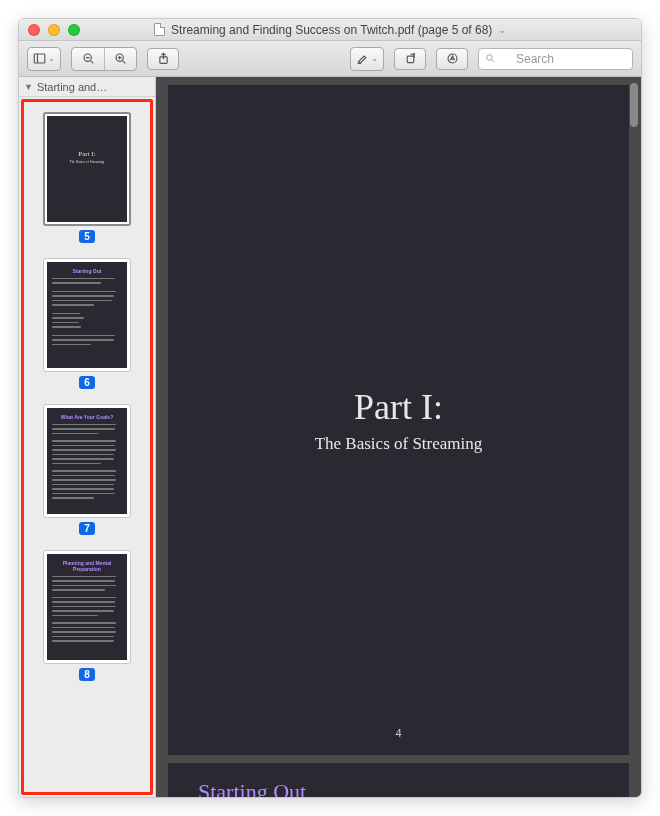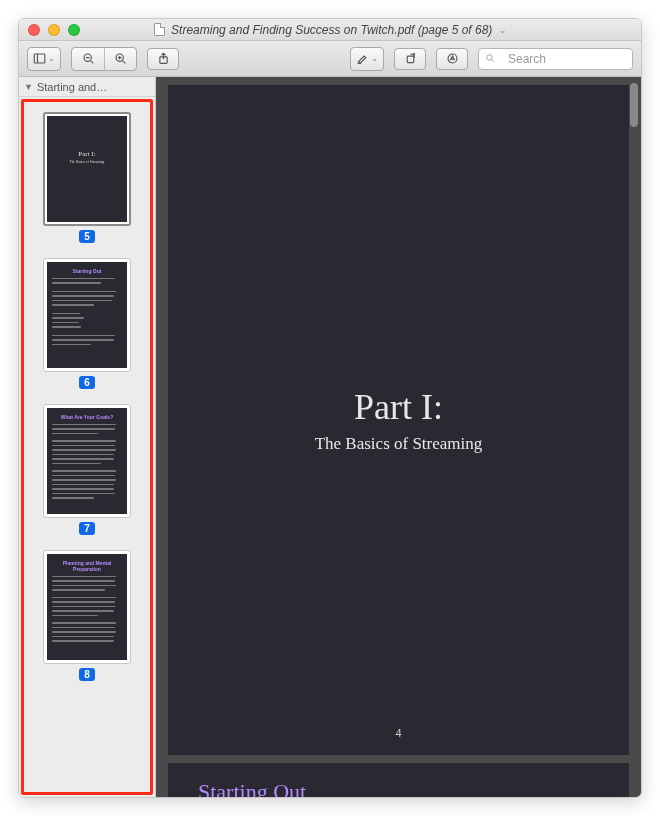--- a/index.html
+++ b/index.html
@@ -1,35 +1,35 @@
 <!DOCTYPE html>
 <html><head>
 <meta charset="utf-8">
 <style>
 * { margin: 0; padding: 0; box-sizing: border-box; }
 body { font-family: -apple-system, "Helvetica Neue", Arial, sans-serif; background: #fff; width: 660px; height: 816px; overflow: hidden; }
 
 .window { width: 624px; height: 780px; margin: 18px; border: 1px solid #c8c8c8; border-radius: 6px; overflow: hidden; box-shadow: 0 4px 18px rgba(0,0,0,0.18); display: flex; flex-direction: column; background: #fff; }
 
-.titlebar { height: 22px; background: linear-gradient(#ececec,#dcdcdc); display: flex; align-items: center; position: relative; border-bottom: 1px solid #c2c2c2; font-style: italic; }
+.titlebar { height: 22px; background: linear-gradient(#ececec,#dcdcdc); display: flex; align-items: center; position: relative; border-bottom: 1px solid #c2c2c2; }
 .traffic { display: flex; gap: 8px; margin-left: 9px; }
 .light { width: 12px; height: 12px; border-radius: 50%; border: 0.5px solid rgba(0,0,0,0.15); }
 .red { background:#ff5f57; } .yellow { background:#febc2e; } .green { background:#28c840; }
 .title-center { position: absolute; left: 0; right: 0; text-align: center; font-size: 12px; color: #444; display: flex; align-items: center; justify-content: center; gap: 6px; }
 .doc-icon { width: 11px; height: 13px; background: #fff; border: 1px solid #999; border-radius: 1px; position: relative; }
 .doc-icon::after { content:""; position:absolute; top:-1px; right:-1px; width:4px; height:4px; background:#e9e9e9; border-left:1px solid #999; border-bottom:1px solid #999; }
 .chev-down { font-size: 9px; color:#888; }
 
 .toolbar { height: 36px; background: linear-gradient(#e9e9e9,#d7d7d7); border-bottom: 1px solid #bdbdbd; display: flex; align-items: center; padding: 0 8px; gap: 10px; }
 .seg { display: inline-flex; border: 1px solid #a8a8a8; border-radius: 4px; overflow: hidden; background: linear-gradient(#fafafa,#e4e4e4); }
 .btn { min-width: 32px; height: 22px; display: inline-flex; align-items: center; justify-content: center; font-size: 12px; color:#555; border-left: 1px solid #bbb; }
 .btn:first-child { border-left: none; }
 .single { border: 1px solid #a8a8a8; border-radius: 4px; height: 22px; min-width: 32px; background: linear-gradient(#fafafa,#e4e4e4); display:inline-flex; align-items:center; justify-content:center; color:#555; font-size:12px; }
 .spacer { flex: 1; }
-.searchbox { flex: 0 0 155px; height: 22px; border: 1px solid #b5b5b5; border-radius: 4px; background: #fff; display: flex; align-items: center; padding: 0 6px; color:#9a9a9a; font-size: 12px; gap:12px; }
+.searchbox { flex: 0 0 155px; height: 22px; border: 1px solid #b5b5b5; border-radius: 4px; background: #fff; display: flex; align-items: center; padding: 0 6px; color:#9a9a9a; font-size: 12px; gap:20px; }
 .searchbox svg { width:11px; height:11px; fill:#9a9a9a; }
 
 .body { flex:1; display:flex; overflow:hidden; background:#e9e9e9; }
 
 .sidebar { width: 137px; background:#ececec; border-right:1px solid #c9c9c9; display:flex; flex-direction:column; }
 .side-head { height: 20px; display:flex; align-items:center; padding:0 5px; font-size:11px; color:#555; border-bottom:1px solid #d3d3d3; }
 .side-head .tri { font-size:9px; margin-right:4px; color:#777; }
 .thumbs { flex:1; overflow:hidden; position:relative; border:3px solid #ff2a18; border-radius:2px; margin:2px; }
 .thumb { padding: 10px 16px 4px; text-align:center; }
 .thumb .page { width: 88px; height: 114px; margin: 0 auto; border: 1px solid #c8c8c8; border-radius: 3px; padding:3px; background:#fff; }

